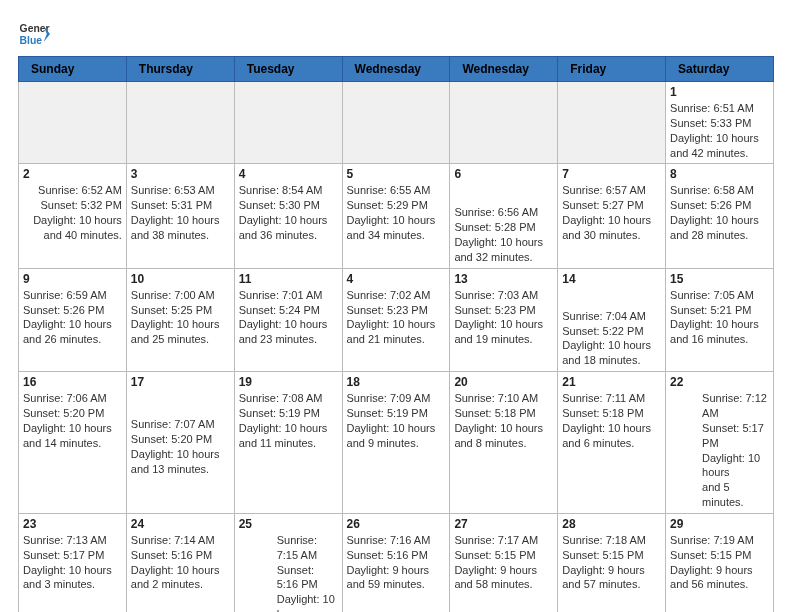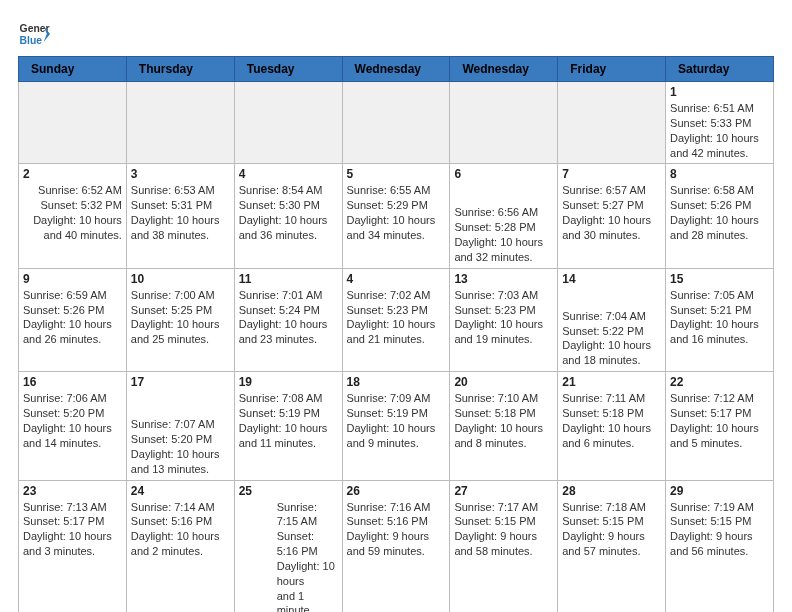--- a/index.html
+++ b/index.html
@@ -271,21 +271,21 @@
           </td>
           <td>
             <span class="day-num">21</span>
             <div class="day-info" style="white-space: pre-line;">Sunrise: 7:11 AM
 Sunset: 5:18 PM
 Daylight: 10 hours
 and 6 minutes.</div>
           </td>
           <td>
             <span class="day-num">22</span>
-            <div class="day-info" style="white-space: pre-line;">Sunrise: 7:12 AM
+            <div class="day-info" style="white-space: pre-line; margin-left: 32px;">Sunrise: 7:12 AM
 Sunset: 5:17 PM
 Daylight: 10 hours
 and 5 minutes.</div>
           </td>
         </tr>
         <tr>
           <td>
             <span class="day-num">23</span>
             <div class="day-info" style="white-space: pre-line;">Sunrise: 7:13 AM
 Sunset: 5:17 PM

